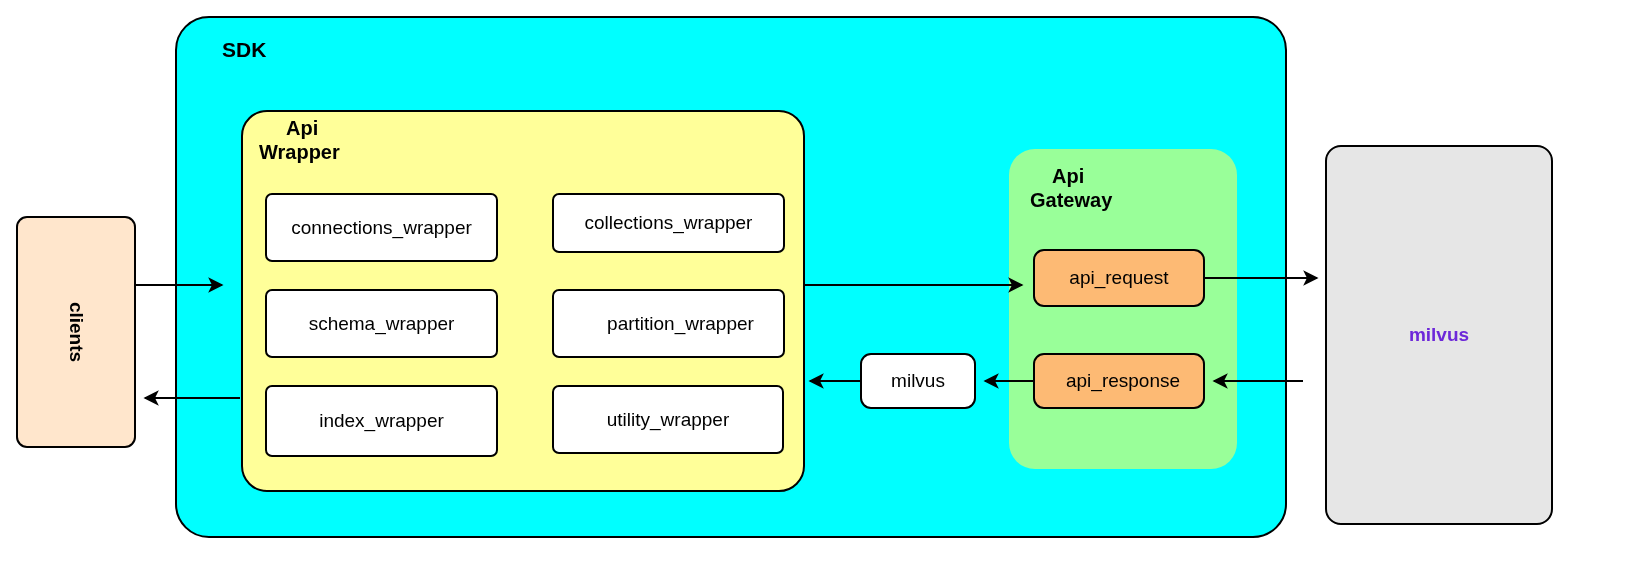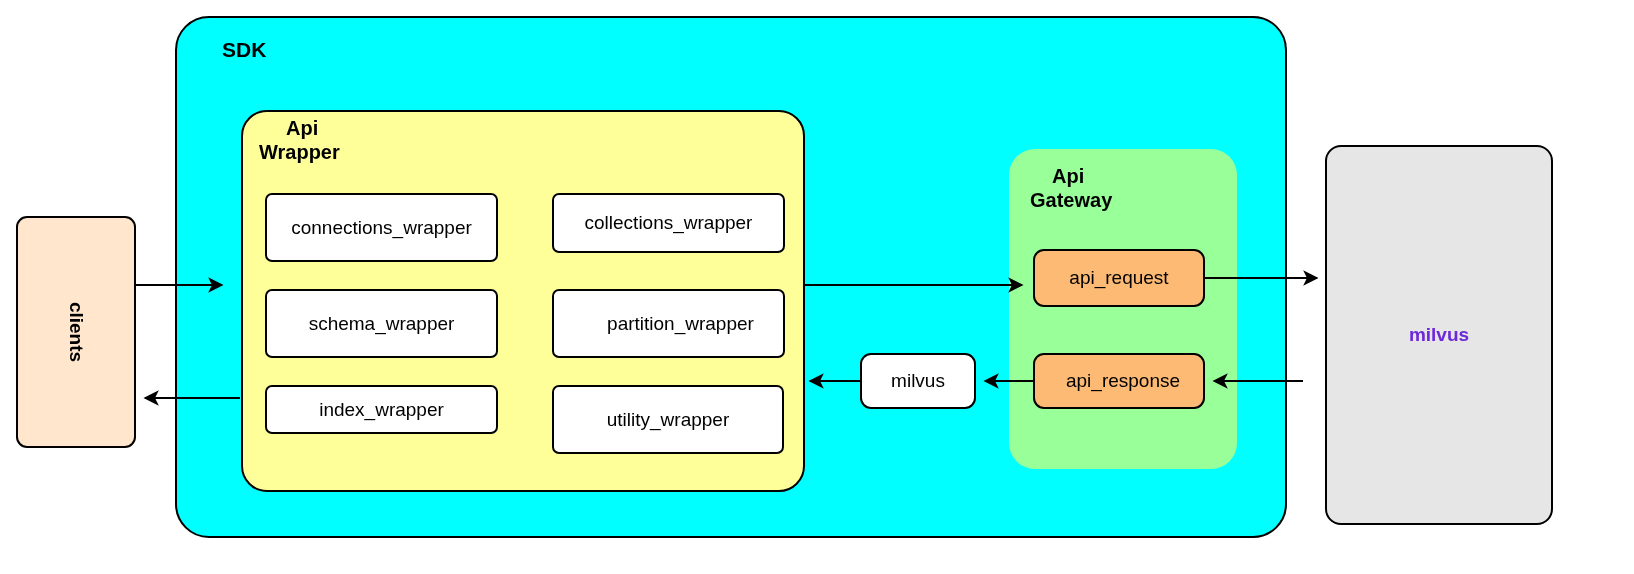--- a/index.html
+++ b/index.html
@@ -192,21 +192,21 @@
   <div class="box" id="api-wrapper-container" style="background: rgb(255, 255, 153);"></div>
   <div id="api-wrapper-label">
     <span class="l1">Api</span>
     <span class="l2">Wrapper</span>
   </div>
 
   <div class="box wrap-cell" style="left:265px; top:193px; width:233px; height:69px;">connections_wrapper</div>
   <div class="box wrap-cell" style="left:552px; top:193px; width:233px; height:60px;">collections_wrapper</div>
   <div class="box wrap-cell" style="left:265px; top:289px; width:233px; height:69px;">schema_wrapper</div>
   <div class="box wrap-cell" style="left:552px; top:289px; width:233px; height:69px;padding-left:24px;">partition_wrapper</div>
-  <div class="box wrap-cell" style="left:265px; top:385px; width:233px; height:49px;">index_wrapper</div>
+  <div class="box wrap-cell" style="left:265px; top:385px; width:233px; height:72px;">index_wrapper</div>
   <div class="box wrap-cell" style="left:552px; top:385px; width:232px; height:69px;">utility_wrapper</div>
 
   <div class="box" id="checker-box">milvus</div>
 
   <div id="api-gateway-container" class="box" style="background: rgb(153, 255, 153);"></div>
   <div id="api-gateway-label">
     <span class="l1">Api</span>
     <span class="l2">Gateway</span>
   </div>
 

